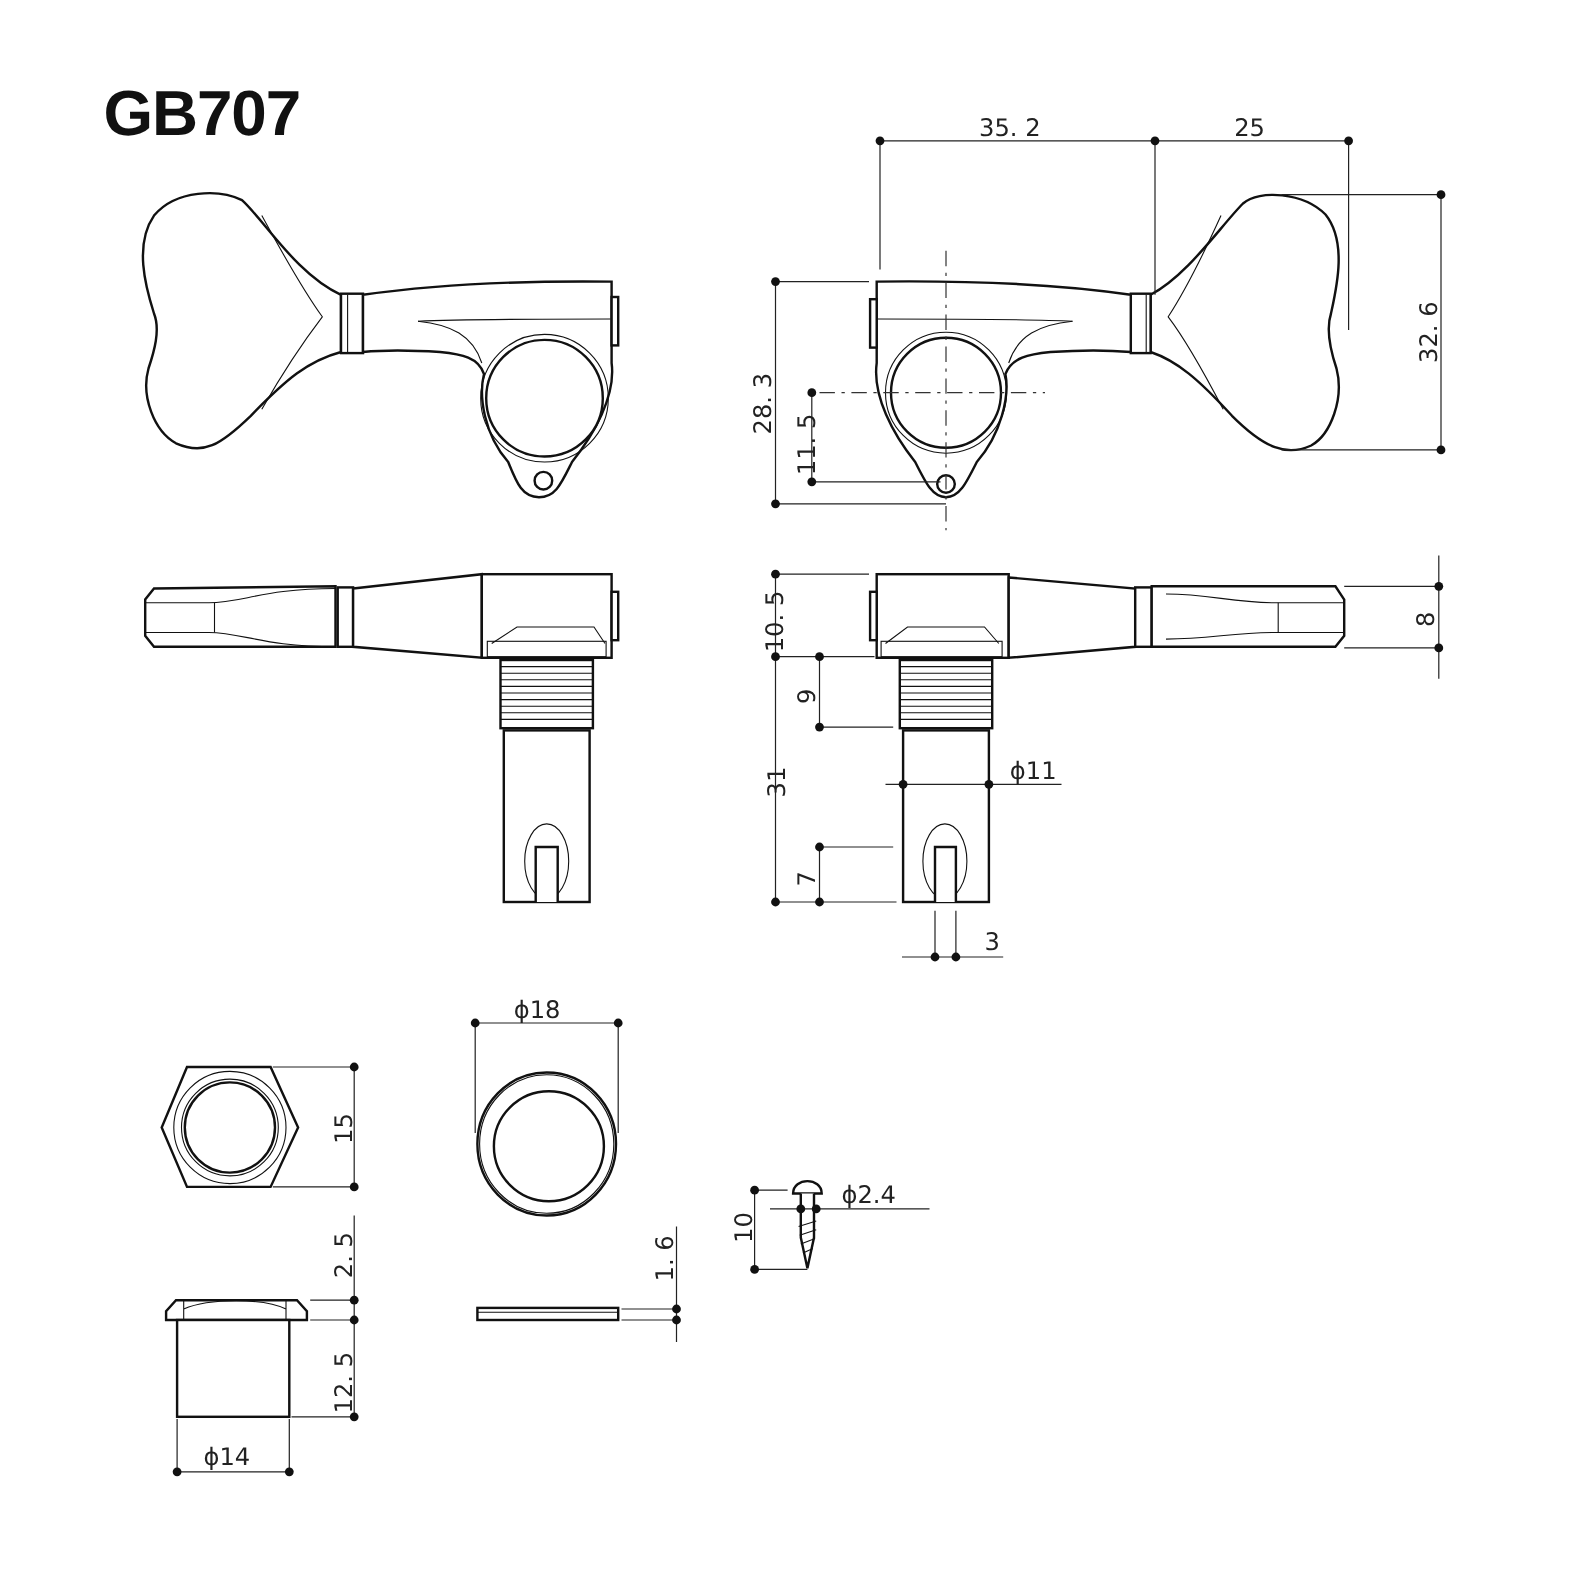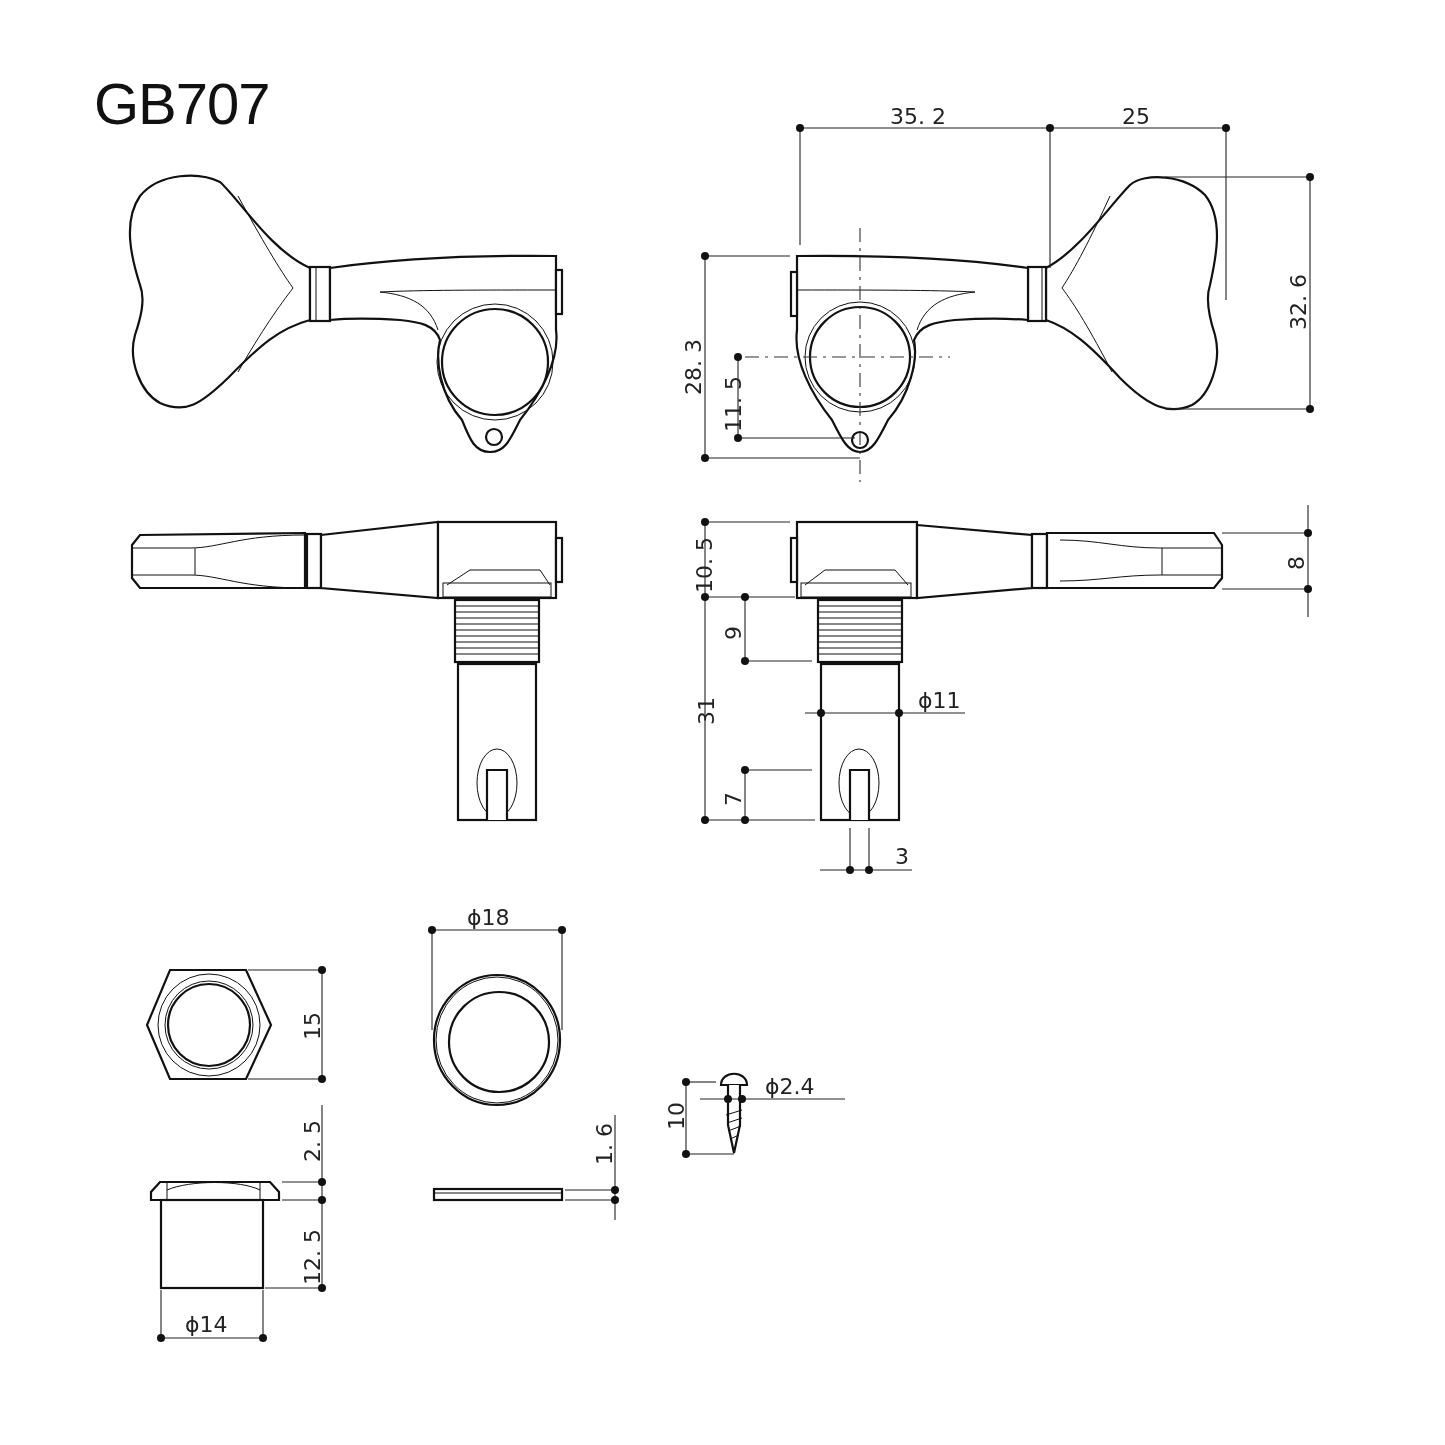--- a/index.html
+++ b/index.html
@@ -1,17 +1,17 @@
 <!DOCTYPE html>
 <html><head>
 <meta charset="utf-8">
 <style>
   html,body{margin:0;padding:0;background:#fff;}
   body{width:1445px;height:1445px;position:relative;overflow:hidden;}
-  .title{position:absolute;left:94px;top:70px;font-family:"Liberation Sans",sans-serif;font-weight:normal;font-size:58px;color:#111;letter-spacing:-1px;}
+  .title{position:absolute;left:94px;top:70px;font-family:"Liberation Sans",sans-serif;font-weight:bold;font-size:58px;color:#111;letter-spacing:-1px;}
   svg{position:absolute;left:0;top:0;}
   .dim{font-family:"DejaVu Sans",sans-serif;font-size:22px;fill:#222;}
   .p{fill:#fff;stroke:#111;stroke-width:2.2;}
   .pt{fill:none;stroke:#111;stroke-width:1;}
   .l{stroke:#222;stroke-width:1.1;fill:none;}
   .c{stroke:#333;stroke-width:1.1;stroke-dasharray:14 6 3 6;fill:none;}
   .d{fill:#111;}
 </style>
 </head>
 <body>

